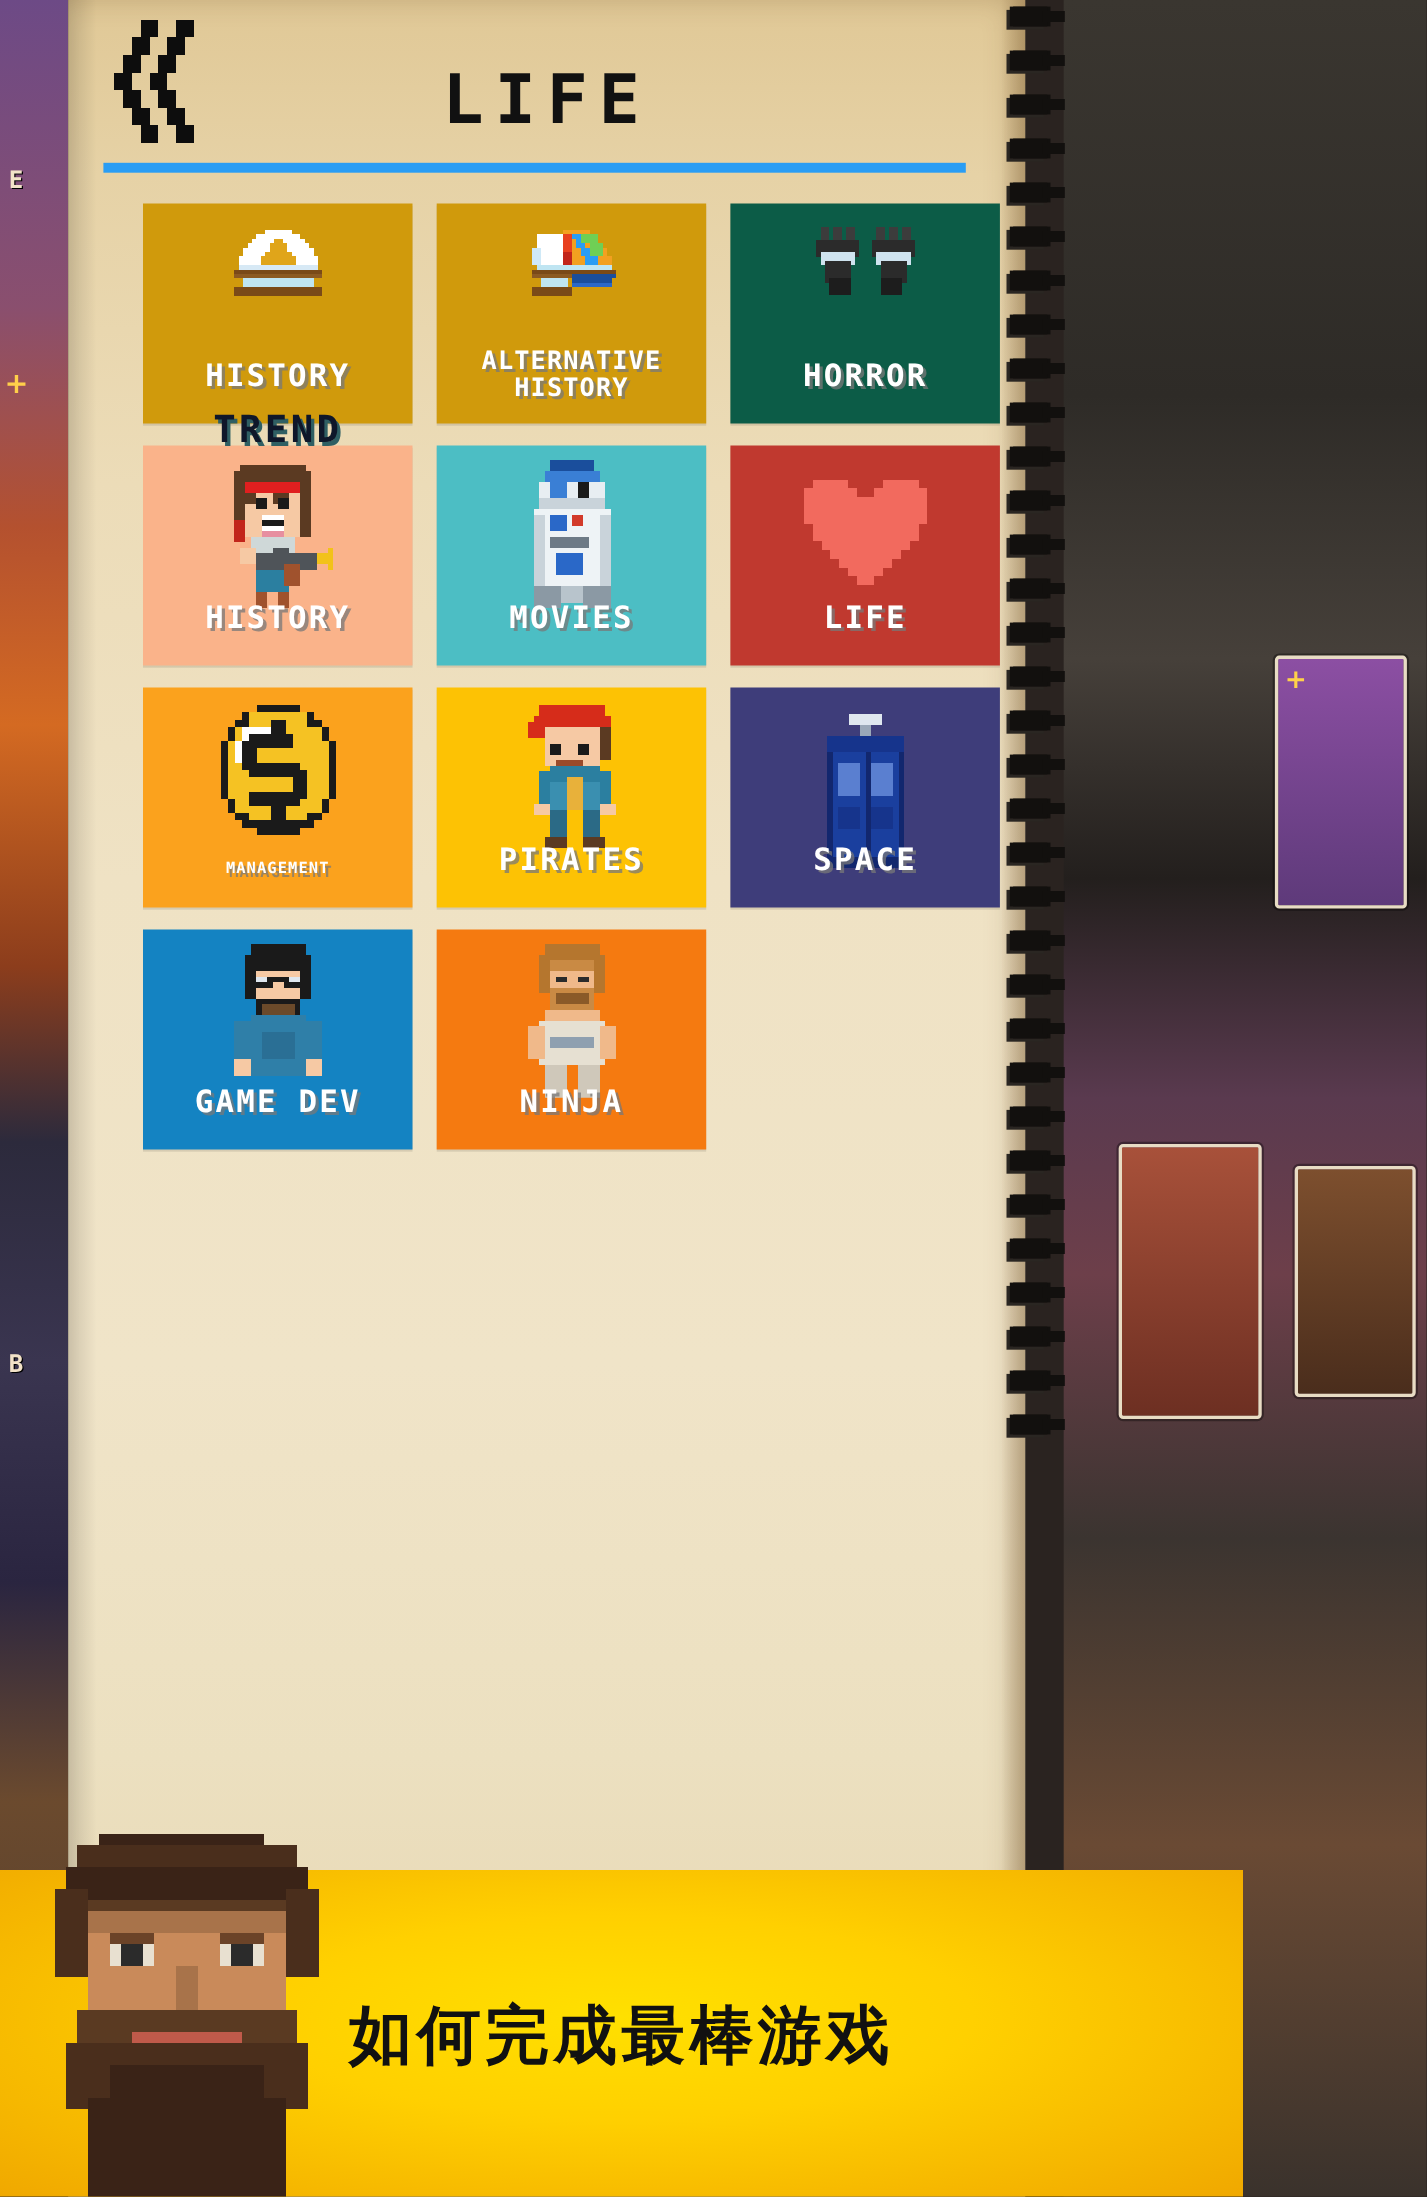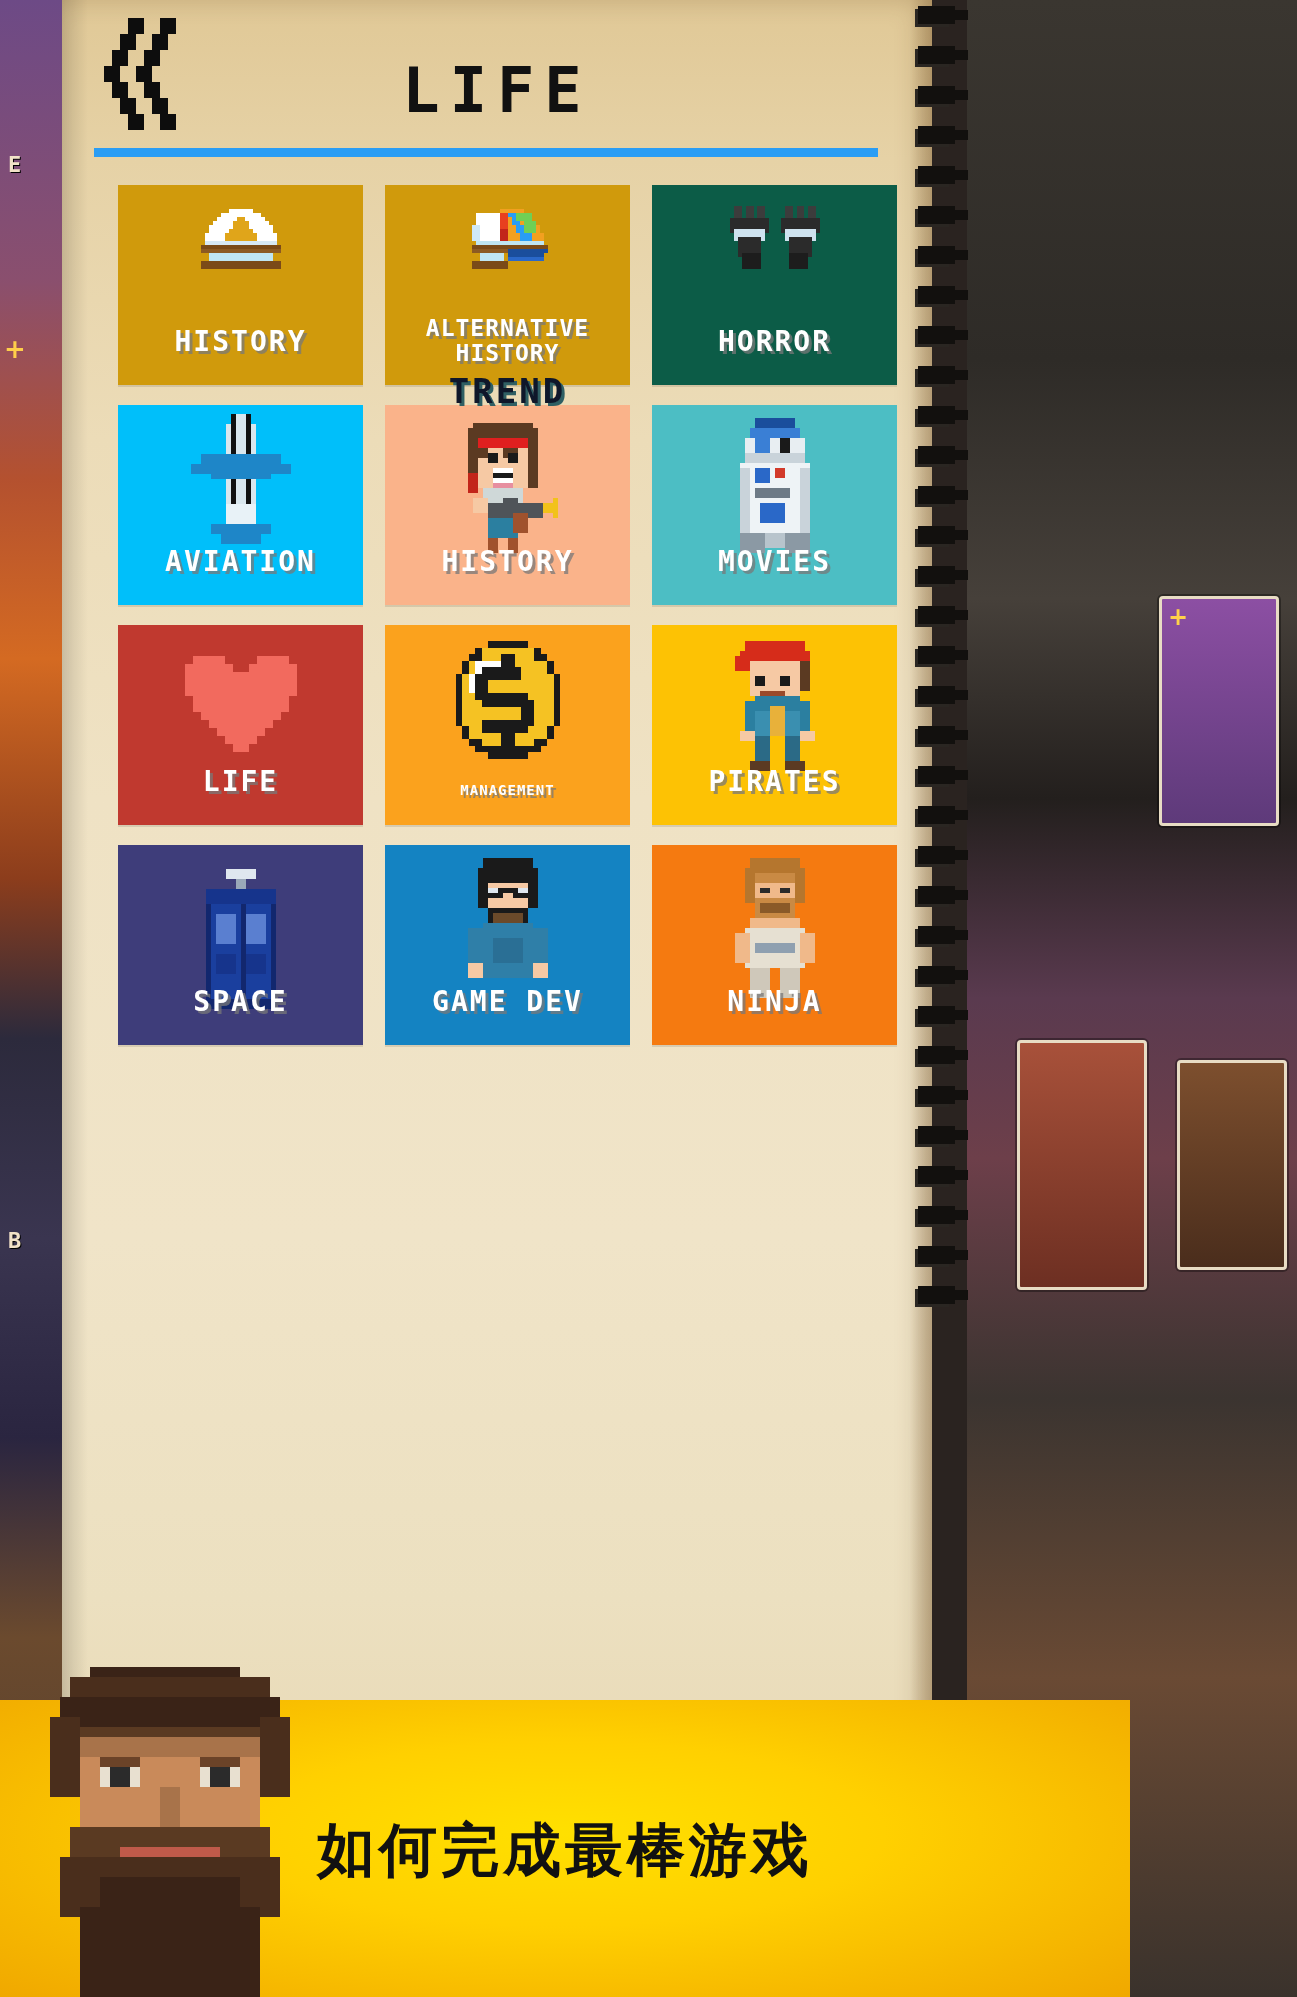--- a/index.html
+++ b/index.html
@@ -78,21 +78,21 @@
     font-family:"DejaVu Sans Mono", monospace;
     font-weight:bold; font-size:62px; letter-spacing:10px; color:#111;
   }
   #title-rule {
     position:absolute; left:32px; right:54px; top:148px; height:9px;
     background:#2a9df4;
   }
 
   
   #grid {
-    position:absolute; left:0; top:185px; width:870px;
+    position:absolute; left:12px; top:185px; width:870px;
     display:grid;
     grid-template-columns: repeat(3, 245px);
     grid-auto-rows: 200px;
     column-gap: 22px; row-gap: 20px;
     padding-left: 56px;
   }
   .tile {
     position:relative; width:245px; height:200px;
     cursor:pointer; overflow:visible;
     box-shadow: 0 2px 0 rgba(0,0,0,.10);
@@ -268,39 +268,20 @@
               <rect x="4" y="8" width="6" height="5" fill="#2b2b2b"></rect>
               <rect x="17" y="8" width="6" height="5" fill="#2b2b2b"></rect>
               <rect x="5" y="12" width="5" height="4" fill="#1d1d1d"></rect>
               <rect x="17" y="12" width="5" height="4" fill="#1d1d1d"></rect>
             </g>
           </svg>
         </div>
         <div class="label">HORROR</div>
       </div>
 
-      <div class="tile" style="background:#00bffa">
-        <div class="art" style="top:4px;height:150px;">
-          <svg class="px" width="120" height="150" viewBox="0 0 24 30">
-            <g>
-              <rect x="10" y="1" width="4" height="2" fill="#d9e7ee"></rect>
-              <rect x="9" y="3" width="6" height="16" fill="#d9e7ee"></rect>
-              <rect x="10" y="1" width="1" height="18" fill="#111"></rect>
-              <rect x="13" y="1" width="1" height="18" fill="#111"></rect>
-              <rect x="2" y="11" width="20" height="2" fill="#1e86c8"></rect>
-              <rect x="4" y="9" width="16" height="2" fill="#1e86c8"></rect>
-              <rect x="6" y="13" width="12" height="1" fill="#1e86c8"></rect>
-              <rect x="9" y="19" width="6" height="4" fill="#e8f2f7"></rect>
-              <rect x="6" y="23" width="12" height="2" fill="#1e86c8"></rect>
-              <rect x="8" y="25" width="8" height="2" fill="#1e86c8"></rect>
-            </g>
-          </svg>
-        </div>
-        <div class="label">AVIATION</div>
-      </div>
 
       <div class="tile" style="background:#fab38a">
         <div class="trend">TREND</div>
         <div class="art" style="top:8px;height:150px;">
           <svg class="px" width="140" height="140" viewBox="0 0 28 28">
             <g>
               <rect x="7" y="1" width="12" height="3" fill="#5b3a22"></rect>
               <rect x="6" y="2" width="2" height="12" fill="#5b3a22"></rect>
               <rect x="18" y="2" width="2" height="12" fill="#5b3a22"></rect>
               <rect x="8" y="4" width="10" height="2" fill="#e01f1f"></rect>

